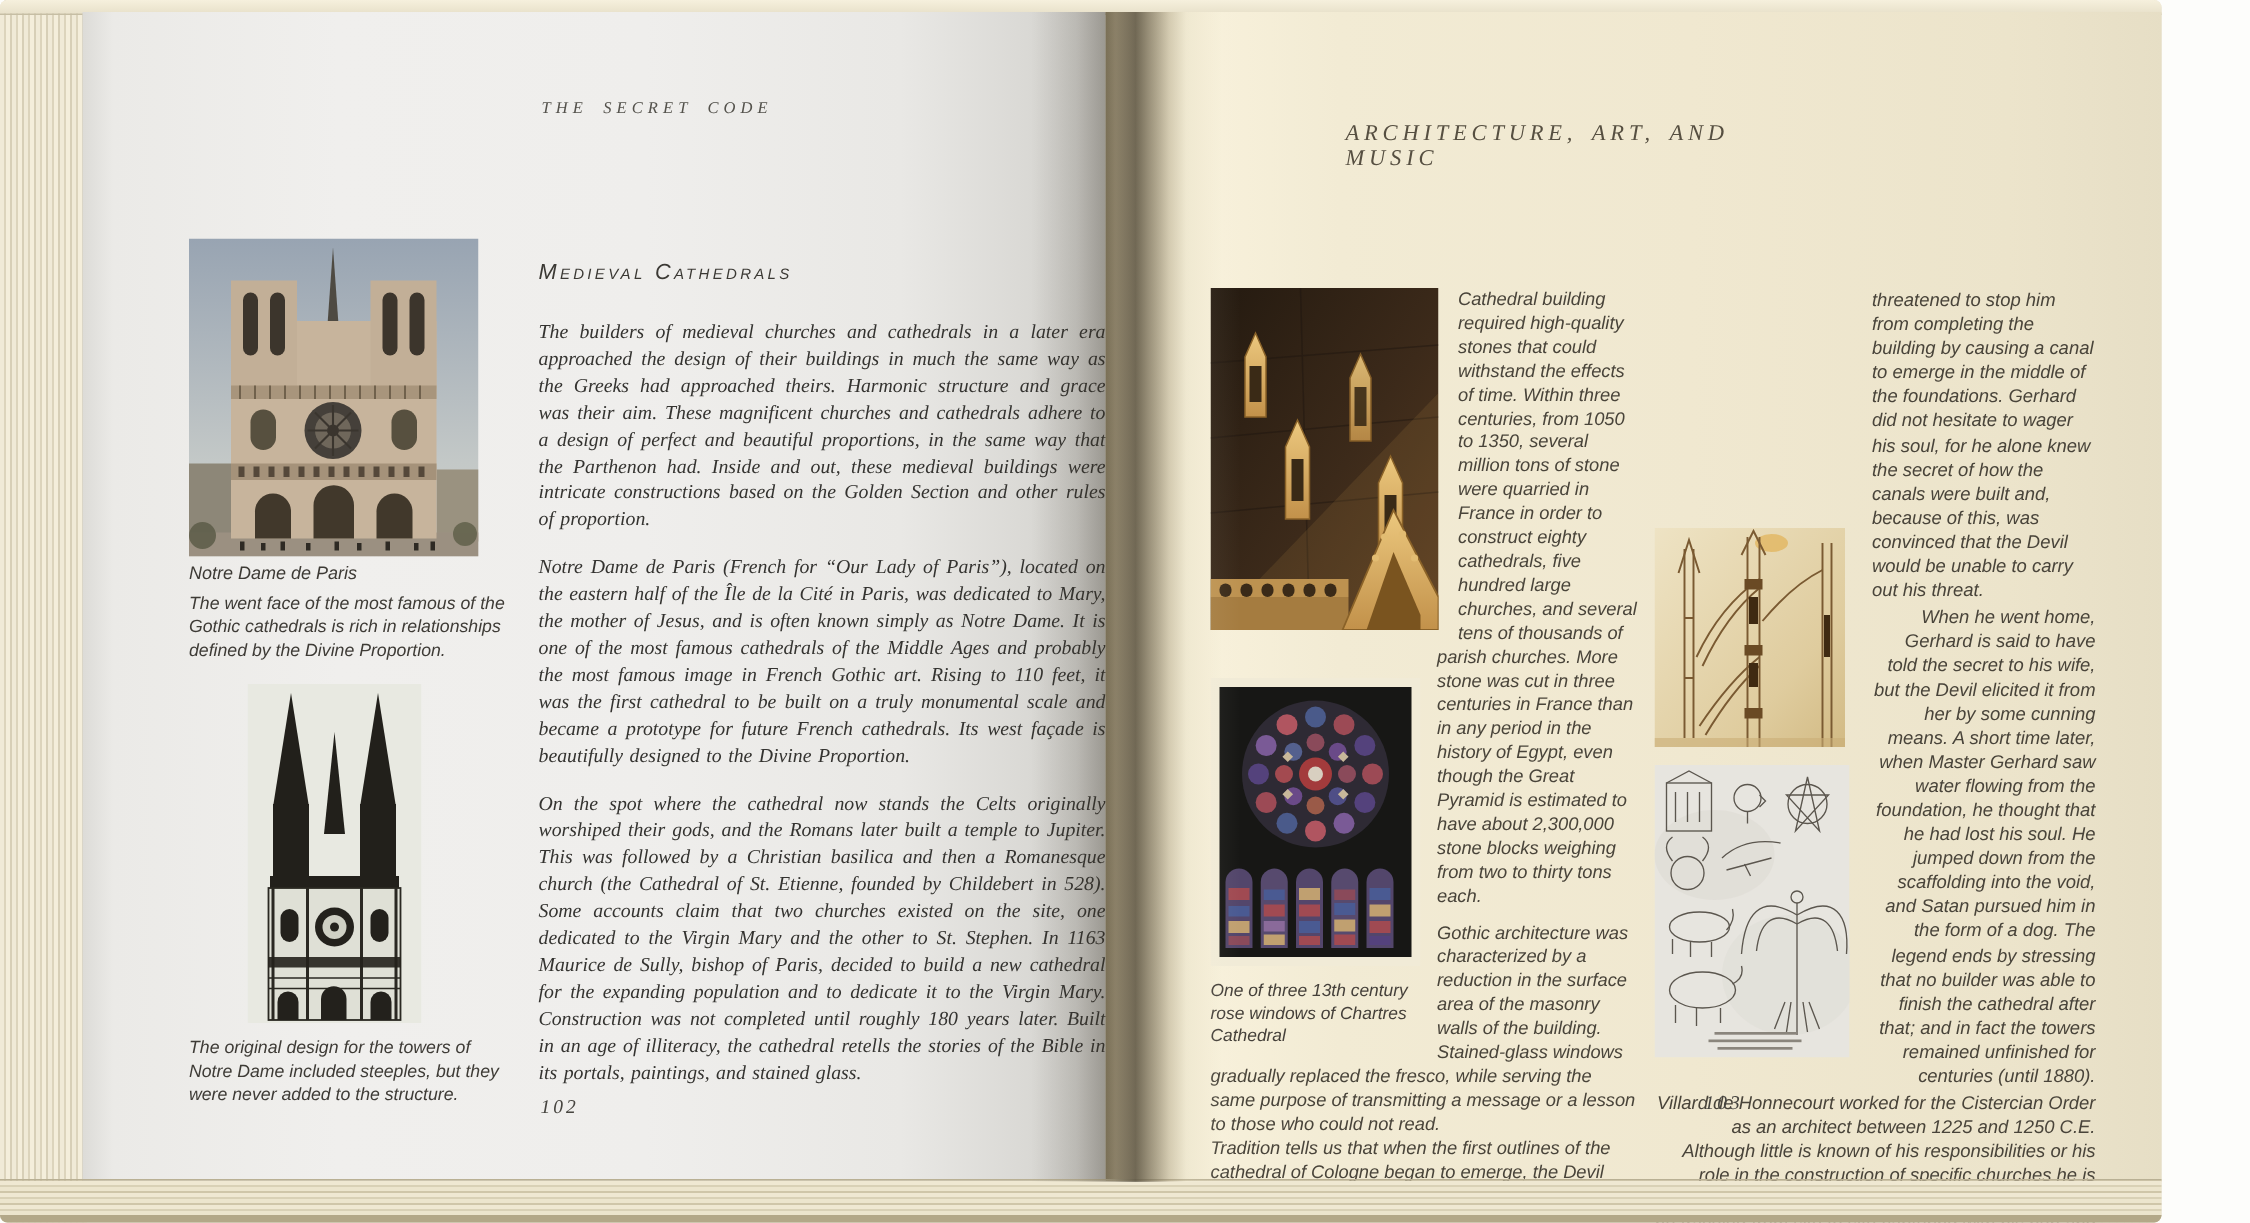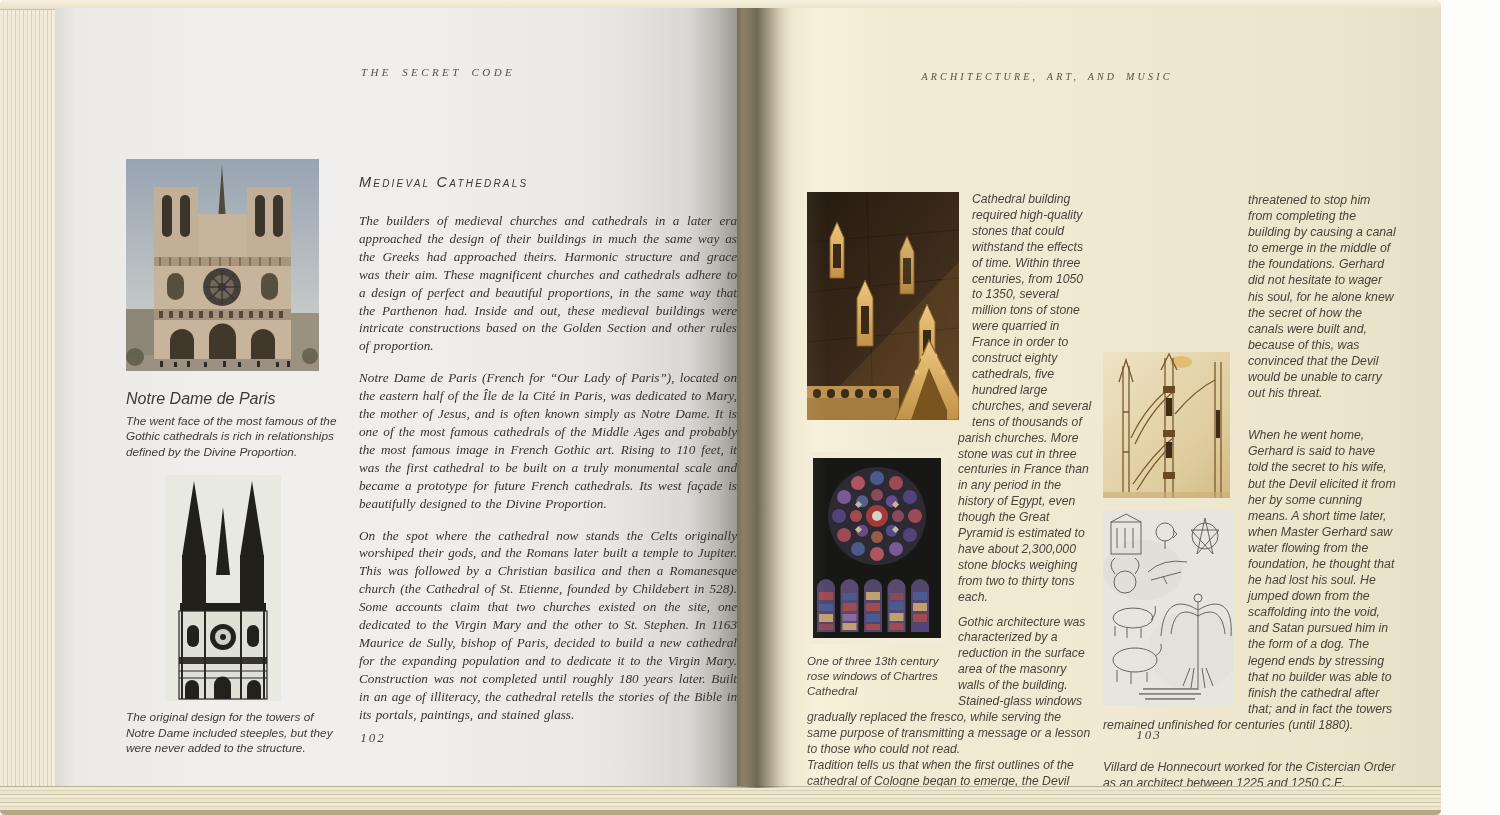--- a/index.html
+++ b/index.html
@@ -25,45 +25,45 @@
     background:linear-gradient(90deg,#dcdbd7 0%,#ebeae7 3%,#f0efed 25%,#efeeec 55%,#e9e8e5 80%,#d9d8d4 93%,#bdbcb8 100%);}
   .page-right{left:737px;width:708px;
     background:linear-gradient(90deg,#8f8468 0%,#b3a78a 1%,#d8cfb4 4%,#efe8d0 8%,#f7f0da 11%,#f2ebd4 22%,#f0e8d0 55%,#ece4cb 85%,#e6dec5 100%);}
   .gutter{position:absolute;left:687px;top:8px;width:140px;height:780px;pointer-events:none;z-index:6;
     background:linear-gradient(90deg,rgba(80,70,50,0) 0%,rgba(70,60,42,0.10) 22%,rgba(55,47,32,0.30) 40%,rgba(40,33,20,0.55) 50%,rgba(60,50,32,0.38) 57%,rgba(120,105,75,0.15) 66%,rgba(255,250,230,0.10) 74%,rgba(255,252,238,0) 100%);}
 
   
   .lp-header{position:absolute;left:306px;top:58px;font-size:11px;letter-spacing:3.4px;color:#54524c;word-spacing:4px;}
   .lp-figcol{position:absolute;left:71px;top:151px;width:214px;margin:0;}
   .nd-photo{display:block;width:193px;height:212px;}
-  .fig-title{margin-top:19px;font-size:16px;color:#3d3a35;}
+  .fig-title{margin-top:4px;font-size:12px;color:#3d3a35;}
   .fig-cap{margin-top:6px;font-size:11.8px;line-height:15.4px;color:#3e3b36;width:212px;}
   .engraving{display:block;width:116px;height:226px;margin:15px 0 0 39px;}
   .cap2{margin-top:9px;}
   .lp-main{position:absolute;left:304px;top:142px;width:378px;margin-top:24px;}
   .lp-heading{margin:0 0 22px 0;font-variant:small-caps;font-weight:normal;font-size:14.5px;letter-spacing:2.2px;color:#3b3934;}
   .lp-main p{margin:14px 0 0 0;font-size:13.2px;line-height:17.9px;text-align:justify;word-spacing:1px;color:#343330;}
   .pagenum{position:absolute;width:44px;text-align:center;font-size:13px;letter-spacing:2px;color:#46443f;}
   .pn-left{left:296px;top:722px;text-align:center;}
   .pn-right{left:390px;top:719px;}
 
   
-  .rp-header{position:absolute;left:160px;top:63px;width:300px;text-align:center;
-    font-size:10px;letter-spacing:3.2px;color:#564f41;word-spacing:3px;}
+  .rp-header{position:absolute;left:160px;top:73px;width:300px;
+    font-size:15px;letter-spacing:3.2px;color:#564f41;word-spacing:3px;}
   .rp-title{position:absolute;left:86px;top:144px;margin:0;font-weight:normal;
     font-variant:small-caps;font-size:22.5px;letter-spacing:1.4px;color:#322f28;}
   .rp-colA{position:absolute;left:70px;top:184px;width:286px;font-size:12.2px;line-height:15.9px;color:#49443a;}
   .rp-colA p,.rp-colC p{margin:0;}
   .photoA{float:left;width:152px;height:228px;margin:0 13px 6px 0;}
   .roseFig{float:left;clear:left;width:140px;margin:26px 11px 8px 0;}
   .roseFig svg{display:block;width:140px;height:192px;}
   .roseFig figcaption{margin:9px 0 0 0;font-size:11.6px;line-height:15px;color:#45403a;}
   .rp-colA .mt{margin-top:9px;}
   .rp-colC{position:absolute;left:366px;top:184px;width:294px;font-size:12.3px;line-height:16.1px;color:#49443a;}
-  .rp-colC .mt{margin-top:26px;}
+  .rp-colC .mt{margin-top:2px;text-align:right;}
   .sketchFloat{float:left;width:132px;margin:160px 13px 6px 0;}
   .sketchFloat svg{display:block;}
   .sk2{margin-top:12px;}
   figure{margin:0;padding:0;}
 </style>
 </head>
 <body>
 
 <div class="stage">
   <div class="edge-left"></div>

